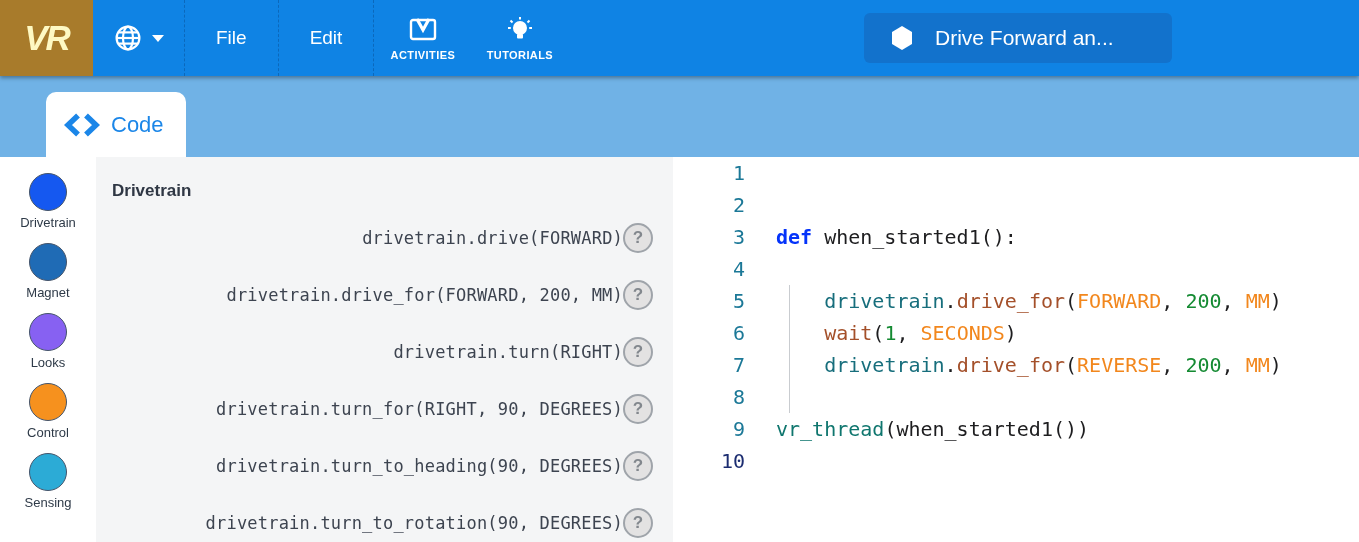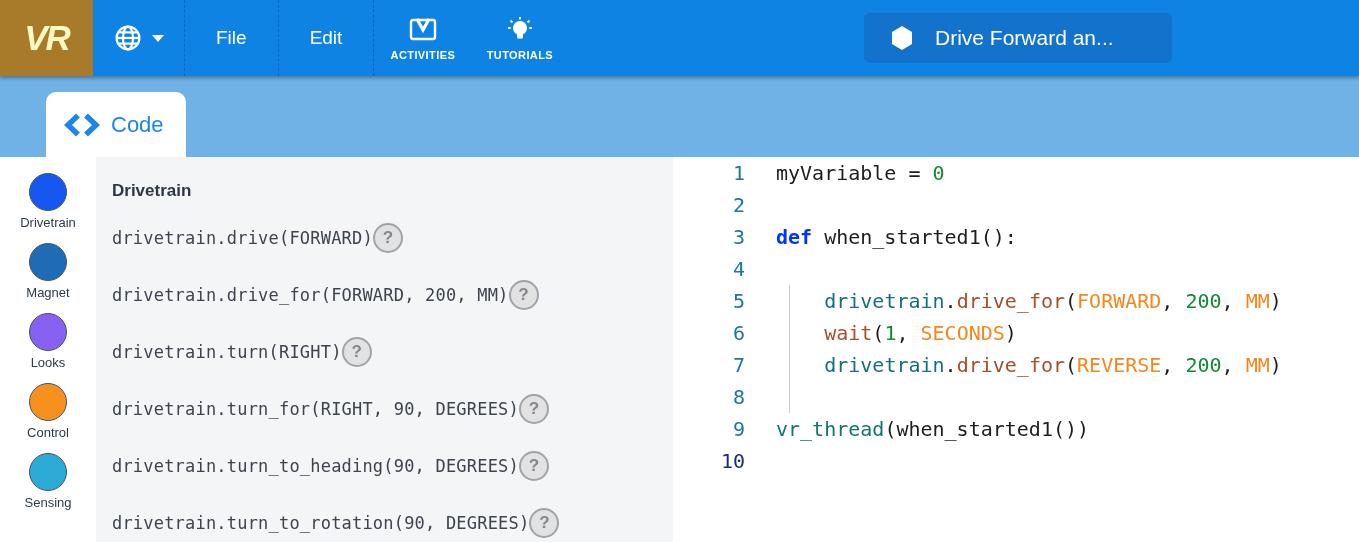--- a/index.html
+++ b/index.html
@@ -38,21 +38,21 @@
 
   .catbar { width:96px; background:#fff; padding-top:16px; display:flex; flex-direction:column;
             align-items:center; gap:13px; flex:none; }
   .cat { display:flex; flex-direction:column; align-items:center; gap:4px; cursor:pointer; }
   .cat .dot { width:38px; height:38px; border-radius:50%; border:1px solid #44546a; }
   .cat .lbl { font-size:13px; color:#2e3a48; }
 
   .cmdpanel { width:577px; flex:none; background:var(--panel-bg); padding:24px 20px 0 16px; }
   .cmdpanel h2 { font-size:17px; line-height:20px; font-weight:bold; color:var(--header-text);
                  margin-bottom:8px; }
-  .cmd-row { height:57px; display:flex; align-items:center; justify-content:flex-start; }
+  .cmd-row { height:57px; display:flex; align-items:center; justify-content:flex-end; }
   .cmd-code { font-family:"DejaVu Sans Mono", monospace; font-size:17px; letter-spacing:.2px;
               color:var(--command-text); white-space:pre; }
   .help-btn { width:30px; height:30px; border-radius:50%; flex:none;
               border:2px solid #9fa4aa; background:#e3e2e2; color:#82878d;
               font-size:17px; font-weight:bold; display:flex; align-items:center;
               justify-content:center; cursor:pointer; font-family:"Liberation Sans",sans-serif; }
 
   .editor { flex:1; background:#fff; font-family:"DejaVu Sans Mono", monospace;
             font-size:20px; cursor:text; overflow:hidden; }
   .line { display:flex; height:32px; line-height:32px; }
@@ -176,21 +176,20 @@
           <div class="cmd-row">
             <span class="cmd-code">drivetrain.turn_to_rotation(90, DEGREES)</span>
             <button class="help-btn">?</button>
           </div>
         </div>
     </aside>
 
     <main class="editor" id="editor">
         <div class="line">
           <span class="ln" style="color: rgb(27, 120, 151);">1</span>
-          <div class="codetext"><span class="tok" style="color: rgb(29, 29, 31);">myVariable = </span><span class="tok" style="color: rgb(20, 138, 50);">0</span></div>
         </div>
         <div class="line">
           <span class="ln" style="color: rgb(27, 120, 151);">2</span>
           <div class="codetext"></div>
         </div>
         <div class="line">
           <span class="ln" style="color: rgb(27, 120, 151);">3</span>
           <div class="codetext"><span class="tok" style="color: rgb(4, 51, 250); font-weight: bold;">def</span><span class="tok" style="color: rgb(29, 29, 31);"> when_started1():</span></div>
         </div>
         <div class="line">

